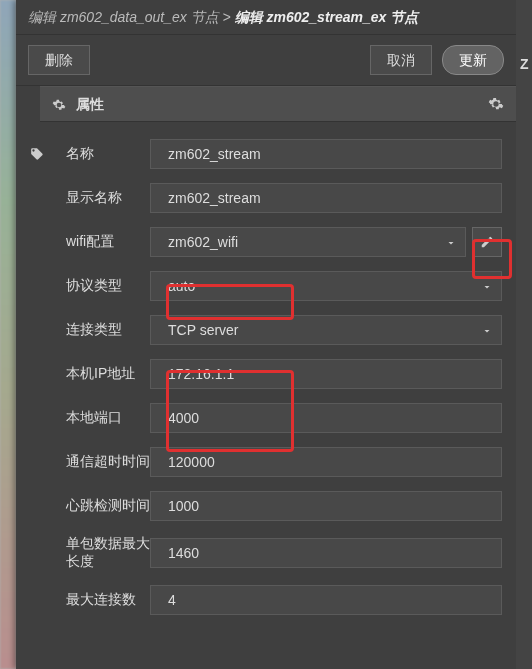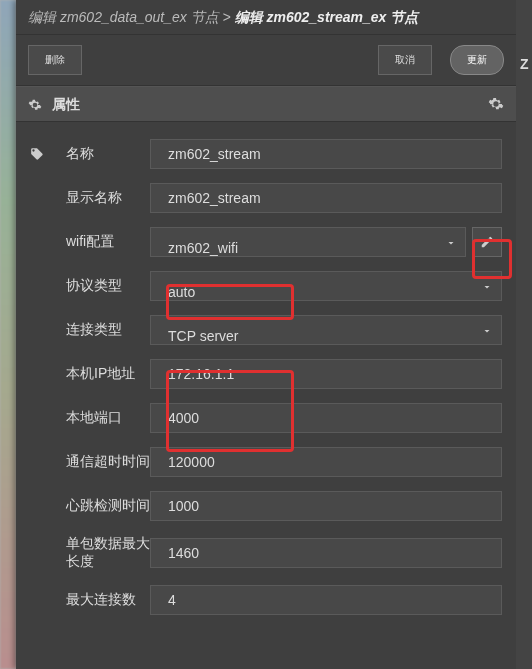--- a/index.html
+++ b/index.html
@@ -59,37 +59,38 @@
   }
   .btn {
     position: absolute;
     top: 10px;
     height: 30px;
     line-height: 28px;
     padding: 0 16px;
     background: #4a4a4a;
     border: 1px solid #666;
     color: #ddd;
-    font-size: 10px;
+    font-size: 14px;
     cursor: pointer;
     box-sizing: border-box;
   }
   .btn.del { left: 12px; }
   .btn.cancel { right: 84px; }
   .btn.update { right: 12px; background: #636363; border-color:#888; color:#fff;border-radius:14px; }
   .section-head {
     height: 34px;
     line-height: 34px;
     background: #4e4e4e;
     border-top: 1px solid #555;
     border-bottom: 1px solid #333;
     padding: 0 12px;
     position: relative;
     color: #ddd;
     font-weight: bold;
+    margin-left: 24px;
   }
   .section-head .gearL, .section-head .gearR {
     display:inline-block;
     vertical-align: middle;
   }
   .section-head .gearR { position:absolute; right:12px; top:9px; }
   .form {
     padding: 10px 2px 10px 2px;
     height: 540px;
     overflow-y: auto;
@@ -118,21 +119,21 @@
     border: 1px solid #5a5a5a;
     color: #ddd;
     padding: 0 17px;
     font-size: 14px;
     outline: none;
   }
   .select {
     appearance: none;
     padding-right: 28px;
     display:flex;
-    align-items:flex-end;
+    align-items:center;
     cursor:pointer;
     position:relative;
   }
   .chev {
     width:12px;height:12px;
     flex:0 0 12px;
   }
   .select .chev {
     position:absolute; right:8px; top:9px;
   }

